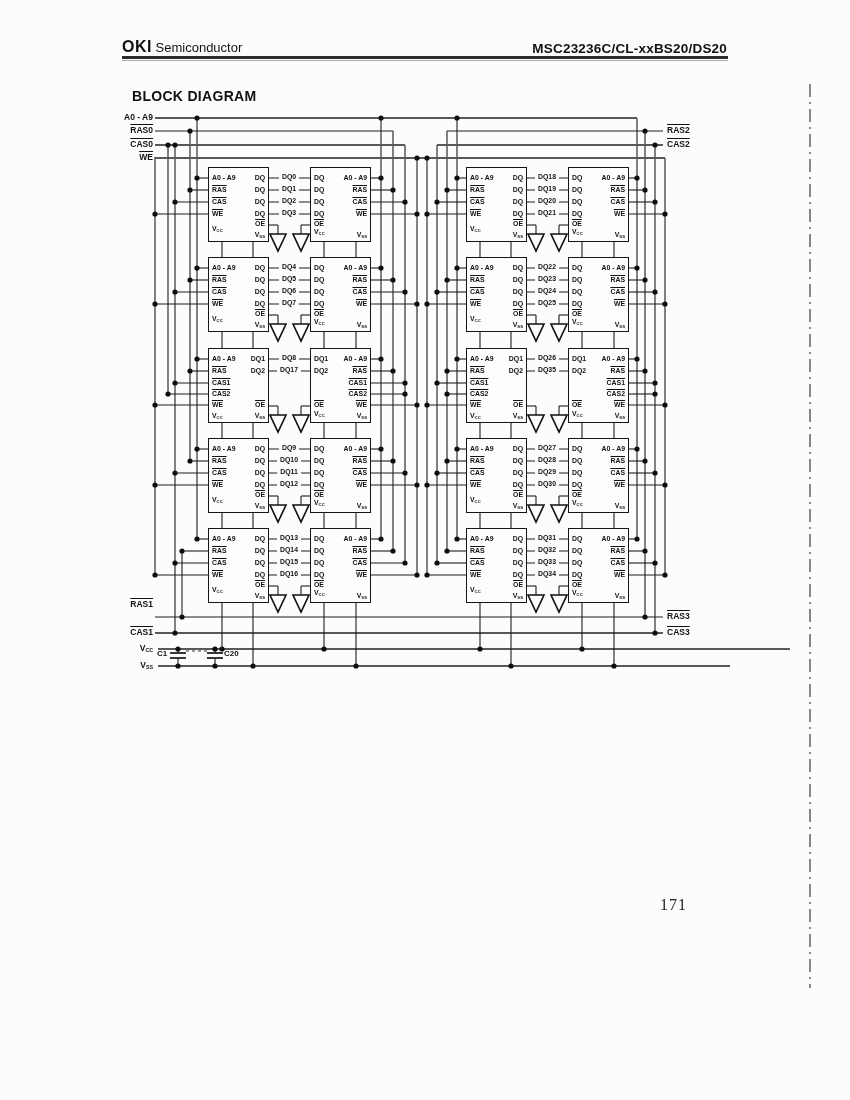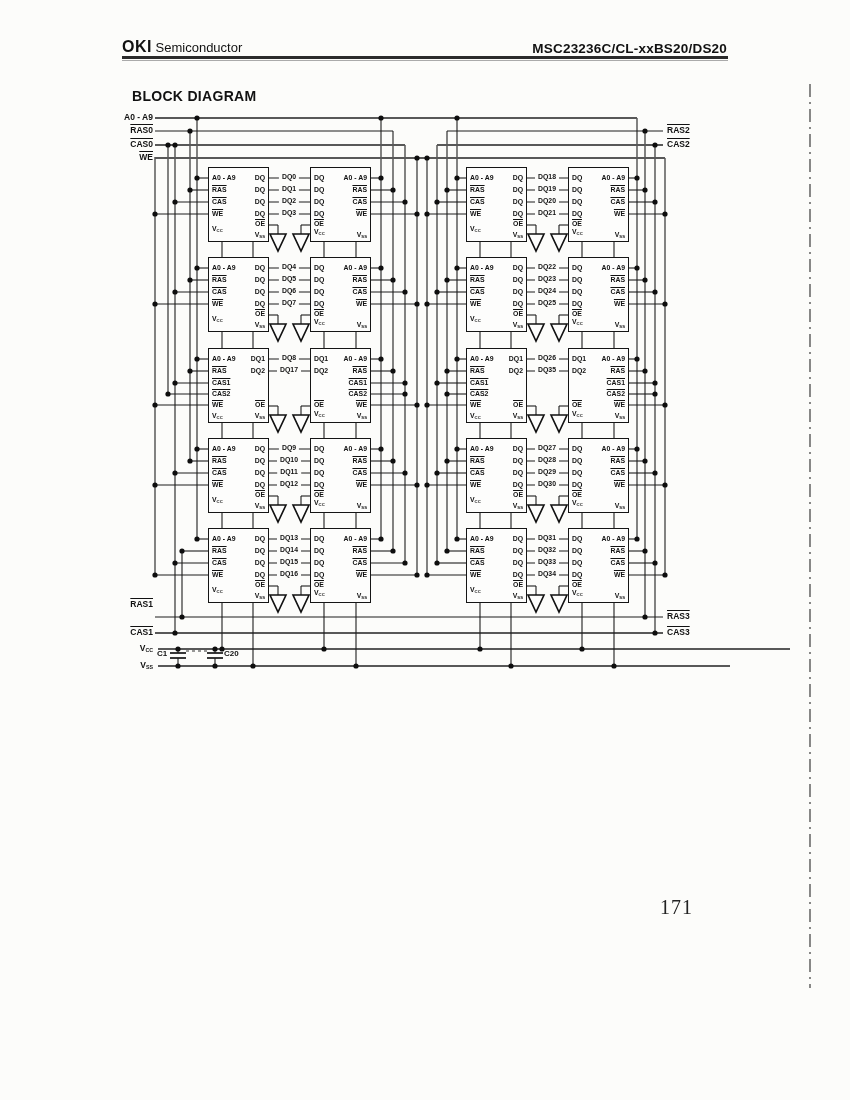--- a/index.html
+++ b/index.html
@@ -6,21 +6,21 @@
   #page{position:relative;width:850px;height:1100px;background:#fcfcfa;margin:0 auto;
         font-family:"Liberation Sans",sans-serif;overflow:hidden;}
   
   #brand{position:absolute;left:122px;top:38px;font-size:13px;color:#111;}
   #brand b{font-size:16px;letter-spacing:.5px;font-weight:800;}
   #partno{position:absolute;right:123px;top:41px;font-size:13.5px;font-weight:bold;color:#111;letter-spacing:.2px;}
   #hrule{position:absolute;left:122px;top:56px;width:606px;height:3px;background:#2b2b2b;}
   #hrule2{position:absolute;left:122px;top:60px;width:606px;height:1px;background:#aaa;}
   #title{position:absolute;left:132px;top:88px;font-size:14px;font-weight:bold;color:#111;letter-spacing:.3px;}
   #pageno{position:absolute;left:660px;top:896px;font-family:"Liberation Serif",serif;
-          font-size:20px;color:#222;letter-spacing:1px;}
+          font-size:16px;color:#222;letter-spacing:1px;}
   
   #wires{position:absolute;left:0;top:0;width:850px;height:1100px;z-index:1;}
   #chips{position:absolute;left:0;top:0;width:850px;height:1100px;z-index:2;pointer-events:none;}
   .chip{position:absolute;width:61px;height:75px;background:#fdfdfc;border:1.7px solid #151515;
         box-sizing:border-box;z-index:2;}
   .pin{position:absolute;font-size:6.9px;font-weight:bold;color:#111;line-height:1;white-space:nowrap;}
   .pl{left:3px;}
   .pr{right:3px;text-align:right;}
   .dq{position:absolute;transform:translateX(-50%);font-size:6.9px;font-weight:bold;color:#111;
       background:#fcfcfa;padding:0 3px;line-height:1;z-index:3;white-space:nowrap;}

